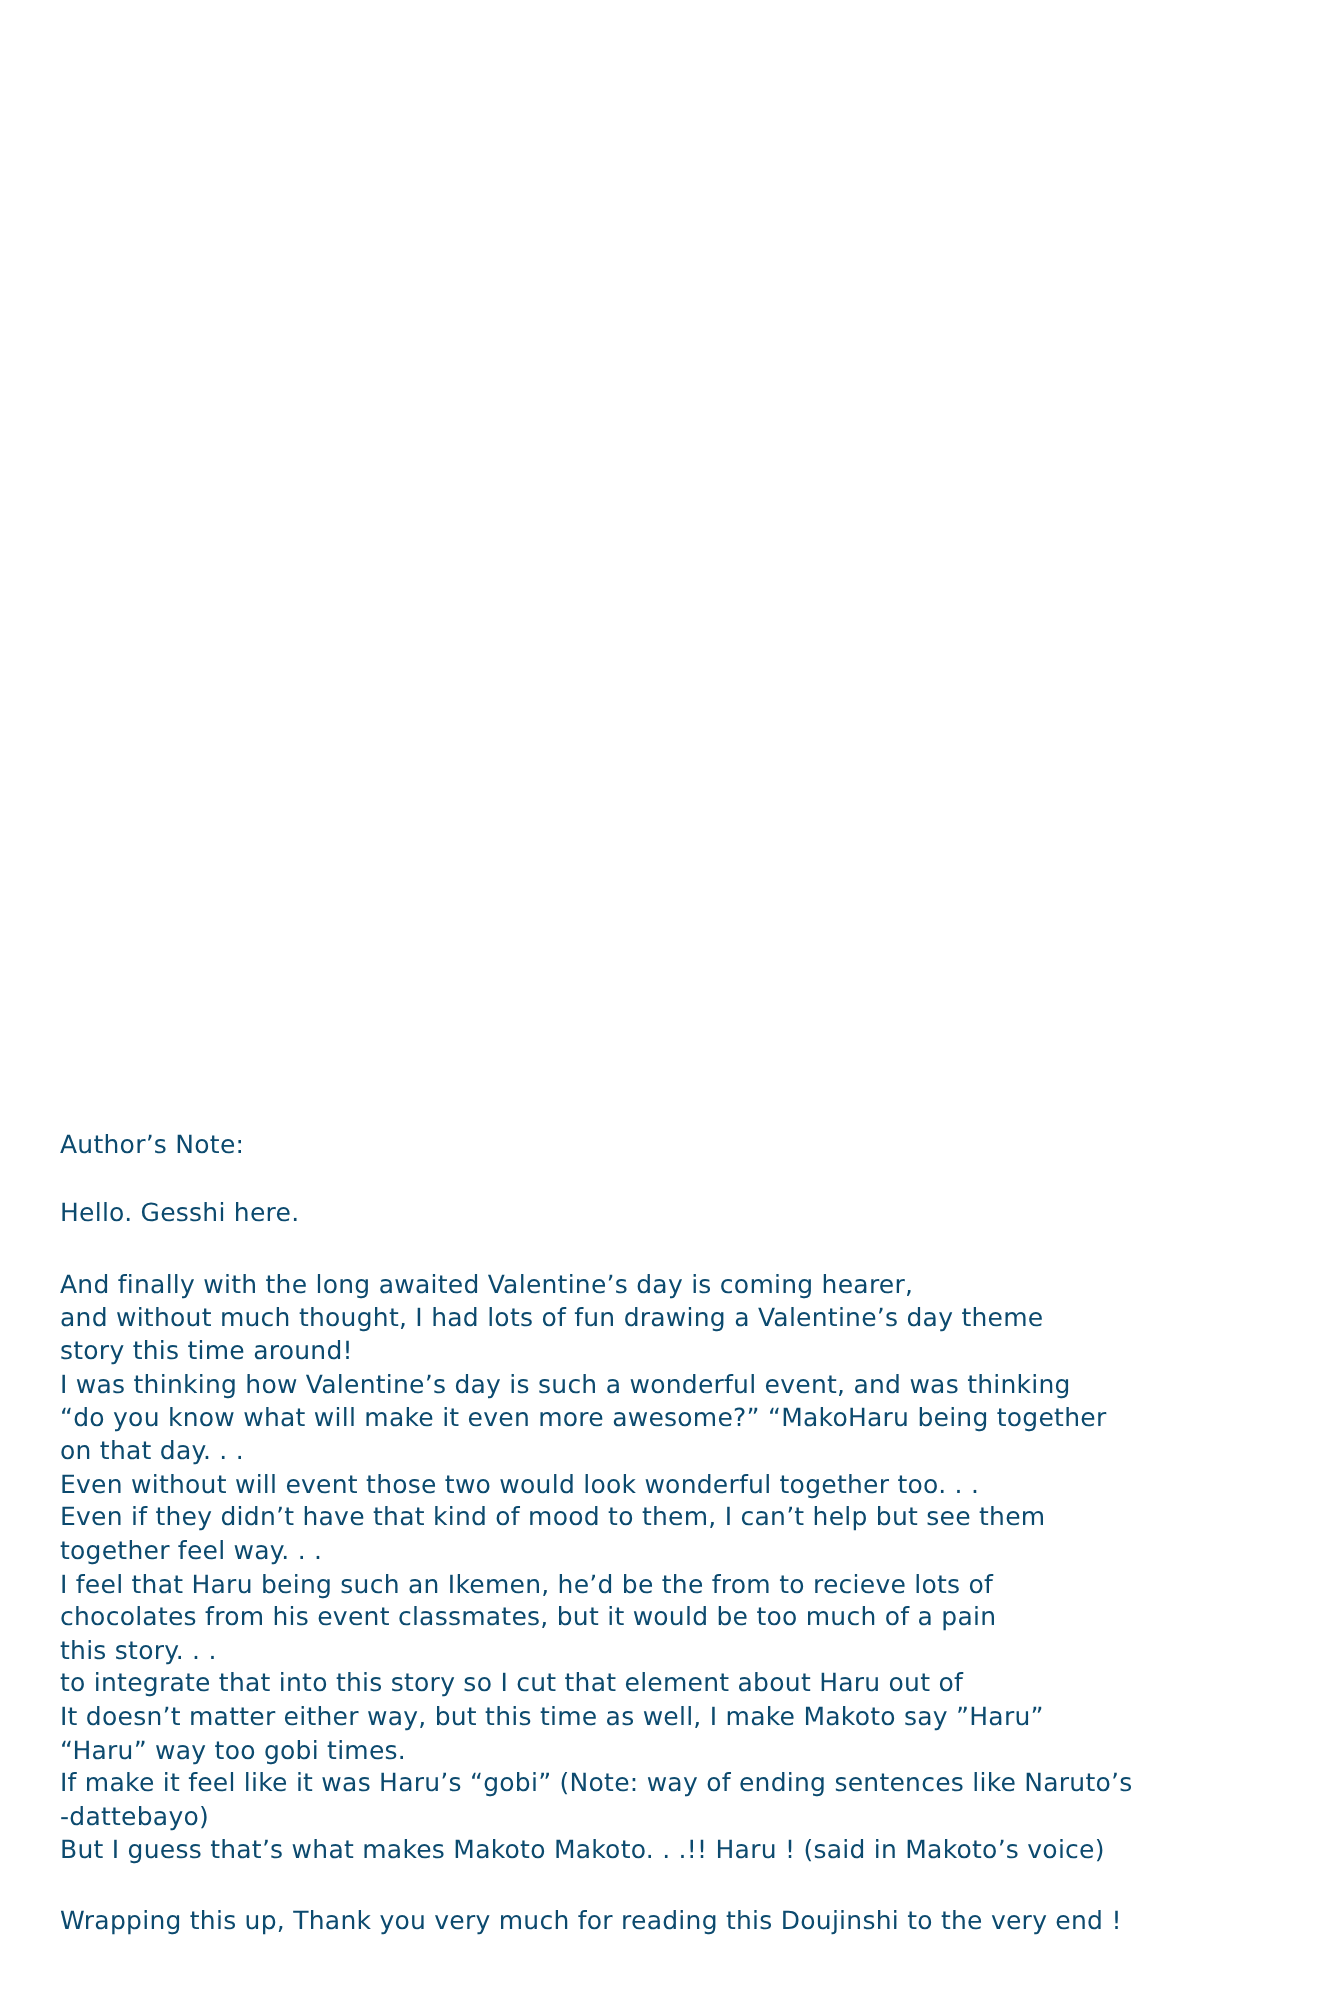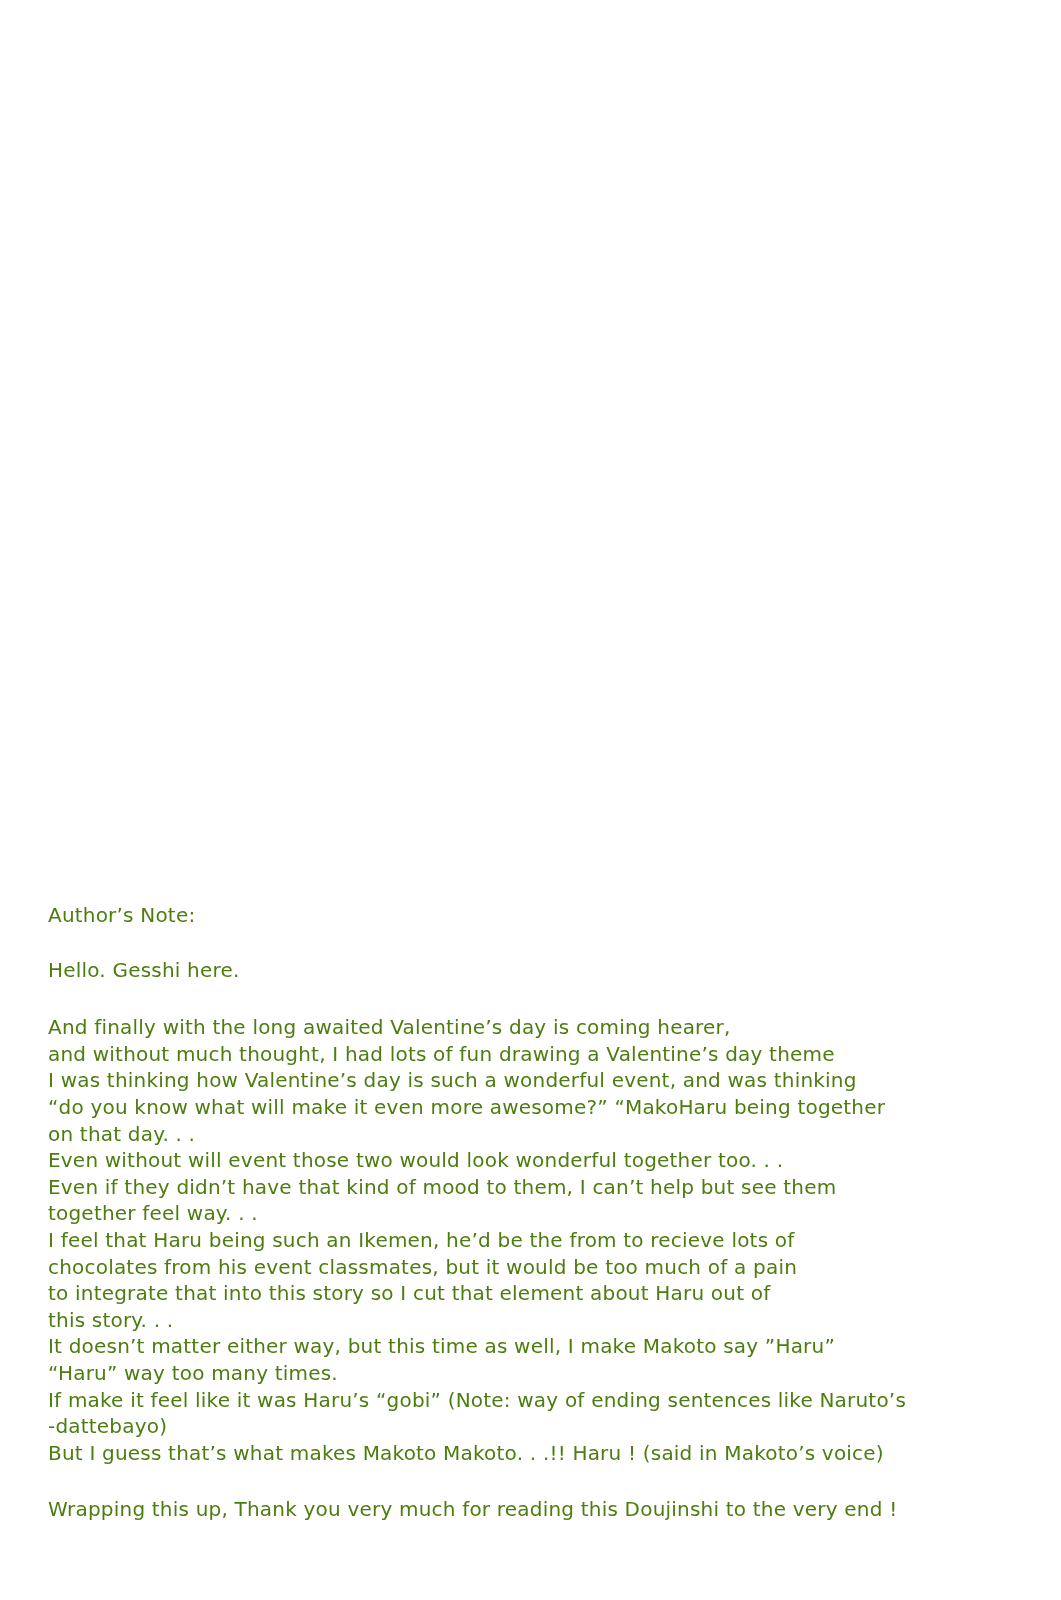--- a/index.html
+++ b/index.html
@@ -20,55 +20,56 @@
     left: 48px;
     top: 902px;
     width: 980px;
     color: #2f2f2f;
   }
   .line {
     font-size: 20px;
     line-height: 26.6px;
     letter-spacing: 0.2px;
     white-space: nowrap;
-    color: #4d7c0f;
+    color: #0c4a6e;
   }
   .title   { margin-bottom: 28px; }
   .greeting{ margin-bottom: 31px; }
   .para1   { }
   .para2   { margin-bottom: 30px; }
 </style>
 </head>
 <body>
 
 <div class="page">
   <div class="note">
 
     <div class="line title">Author’s Note:</div>
 
     <div class="line greeting">Hello. Gesshi here.</div>
 
     <div class="para1">
       <div class="line">And finally with the long awaited Valentine’s day is coming hearer,</div>
       <div class="line">and without much thought, I had lots of fun drawing a Valentine’s day theme</div>
+      <div class="line">story this time around!</div>
       <div class="line">I was thinking how Valentine’s day is such a wonderful event, and was thinking</div>
       <div class="line">“do you know what will make it even more awesome?” “MakoHaru being together</div>
       <div class="line">on that day. . .</div>
       <div class="line">Even without will event those two would look wonderful together too. . .</div>
       <div class="line">Even if they didn’t have that kind of mood to them, I can’t help but see them</div>
       <div class="line">together feel way. . .</div>
     </div>
 
     <div class="para2">
       <div class="line">I feel that Haru being such an Ikemen, he’d be the from to recieve lots of</div>
       <div class="line">chocolates from his event classmates, but it would be too much of a pain</div>
+      <div class="line">this story. . .</div>
       <div class="line">to integrate that into this story so I cut that element about Haru out of</div>
-      <div class="line">this story. . .</div>
       <div class="line">It doesn’t matter either way, but this time as well, I make Makoto say ”Haru”</div>
-      <div class="line">“Haru” way too many times.</div>
+      <div class="line">“Haru” way too gobi times.</div>
       <div class="line">If make it feel like it was Haru’s “gobi” (Note: way of ending sentences like Naruto’s</div>
       <div class="line">-dattebayo)</div>
       <div class="line">But I guess that’s what makes Makoto Makoto. . .!! Haru ! (said in Makoto’s voice)</div>
     </div>
 
     <div class="line closing">Wrapping this up, Thank you very much for reading this Doujinshi to the very end !</div>
 
   </div>
 </div>
 

